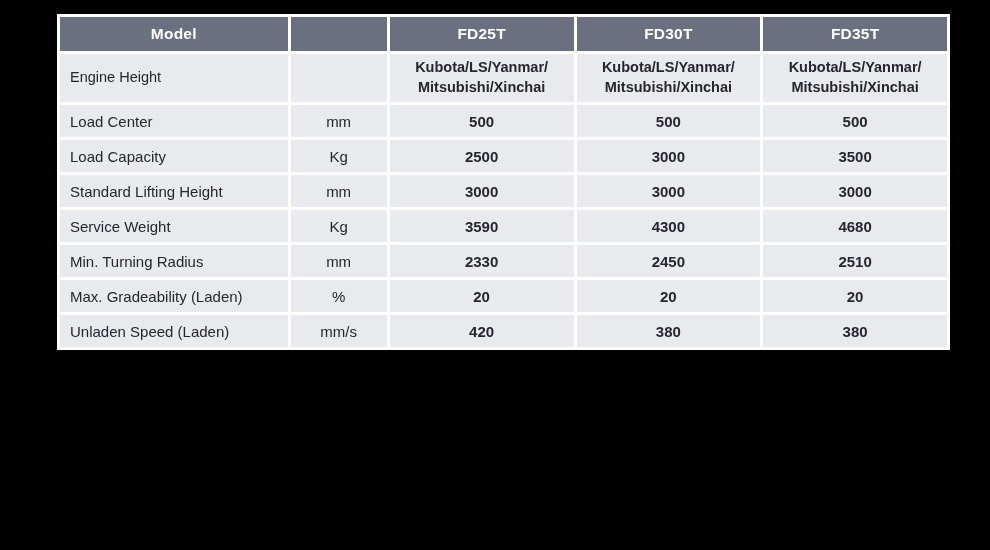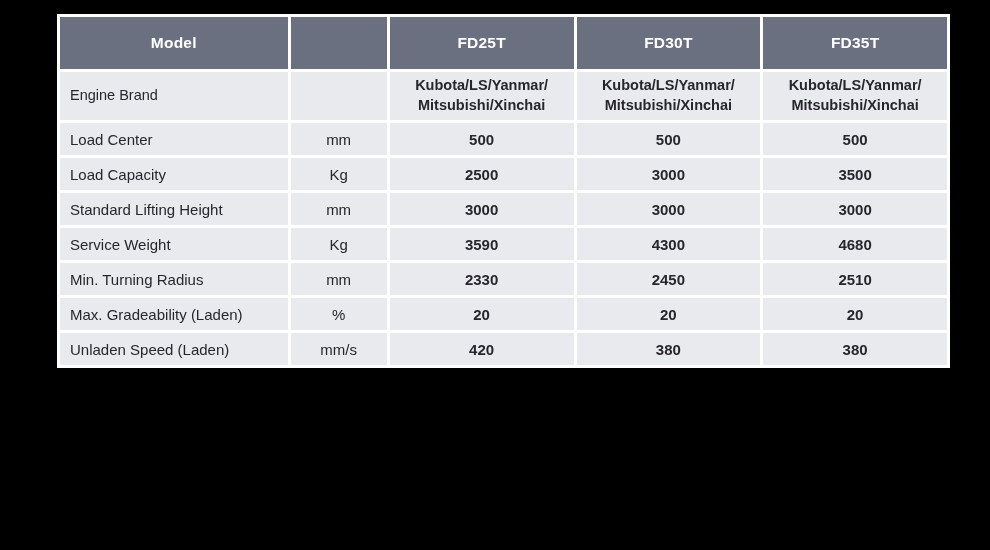--- a/index.html
+++ b/index.html
@@ -28,21 +28,21 @@
   col.c-unit  { width: 11%; }
   col.c-model { width: 21%; }
 
   th {
     background: #6a7080;
     color: #ffffff;
     font-size: 15.5px;
     font-weight: bold;
     height: 26px;
     text-align: center;
-    padding: 13px;
+    padding: 4px;
     letter-spacing: 0.2px;
   }
   td {
     background: #e9eaee;
     color: #26262c;
     font-size: 15px;
     height: 32px;
     text-align: center;
     padding: 0;
   }
@@ -75,21 +75,21 @@
     <tr>
       <th>Model</th>
       <th></th>
       <th>FD25T</th>
       <th>FD30T</th>
       <th>FD35T</th>
     </tr>
   </thead>
   <tbody>
     <tr class="engine-row">
-      <td class="lbl">Engine Brand</td>
+      <td class="lbl">Engine Height</td>
       <td></td>
       <td class="val">Kubota/LS/Yanmar/
 Mitsubishi/Xinchai</td>
       <td class="val">Kubota/LS/Yanmar/
 Mitsubishi/Xinchai</td>
       <td class="val">Kubota/LS/Yanmar/
 Mitsubishi/Xinchai</td>
     </tr>
     <tr>
       <td class="lbl">Load Center</td>

